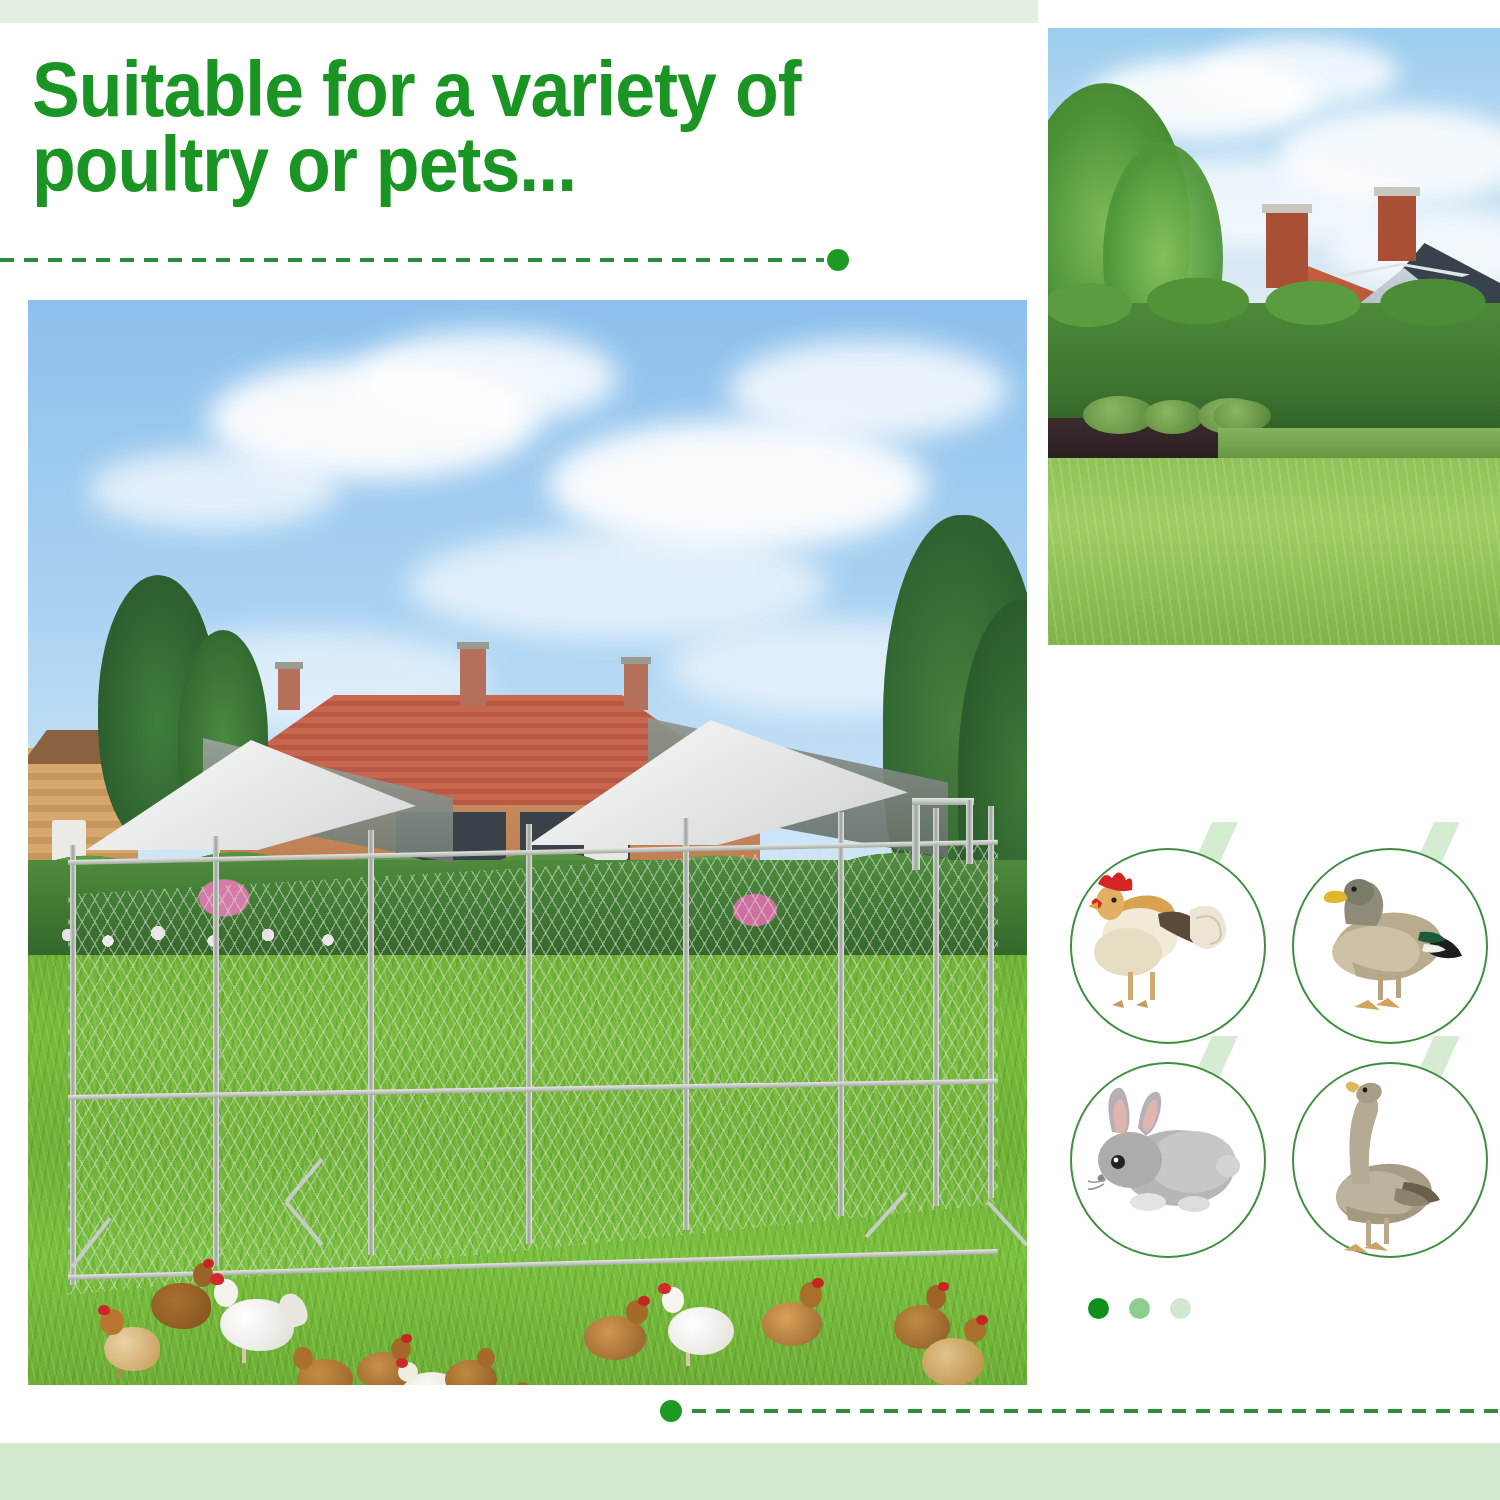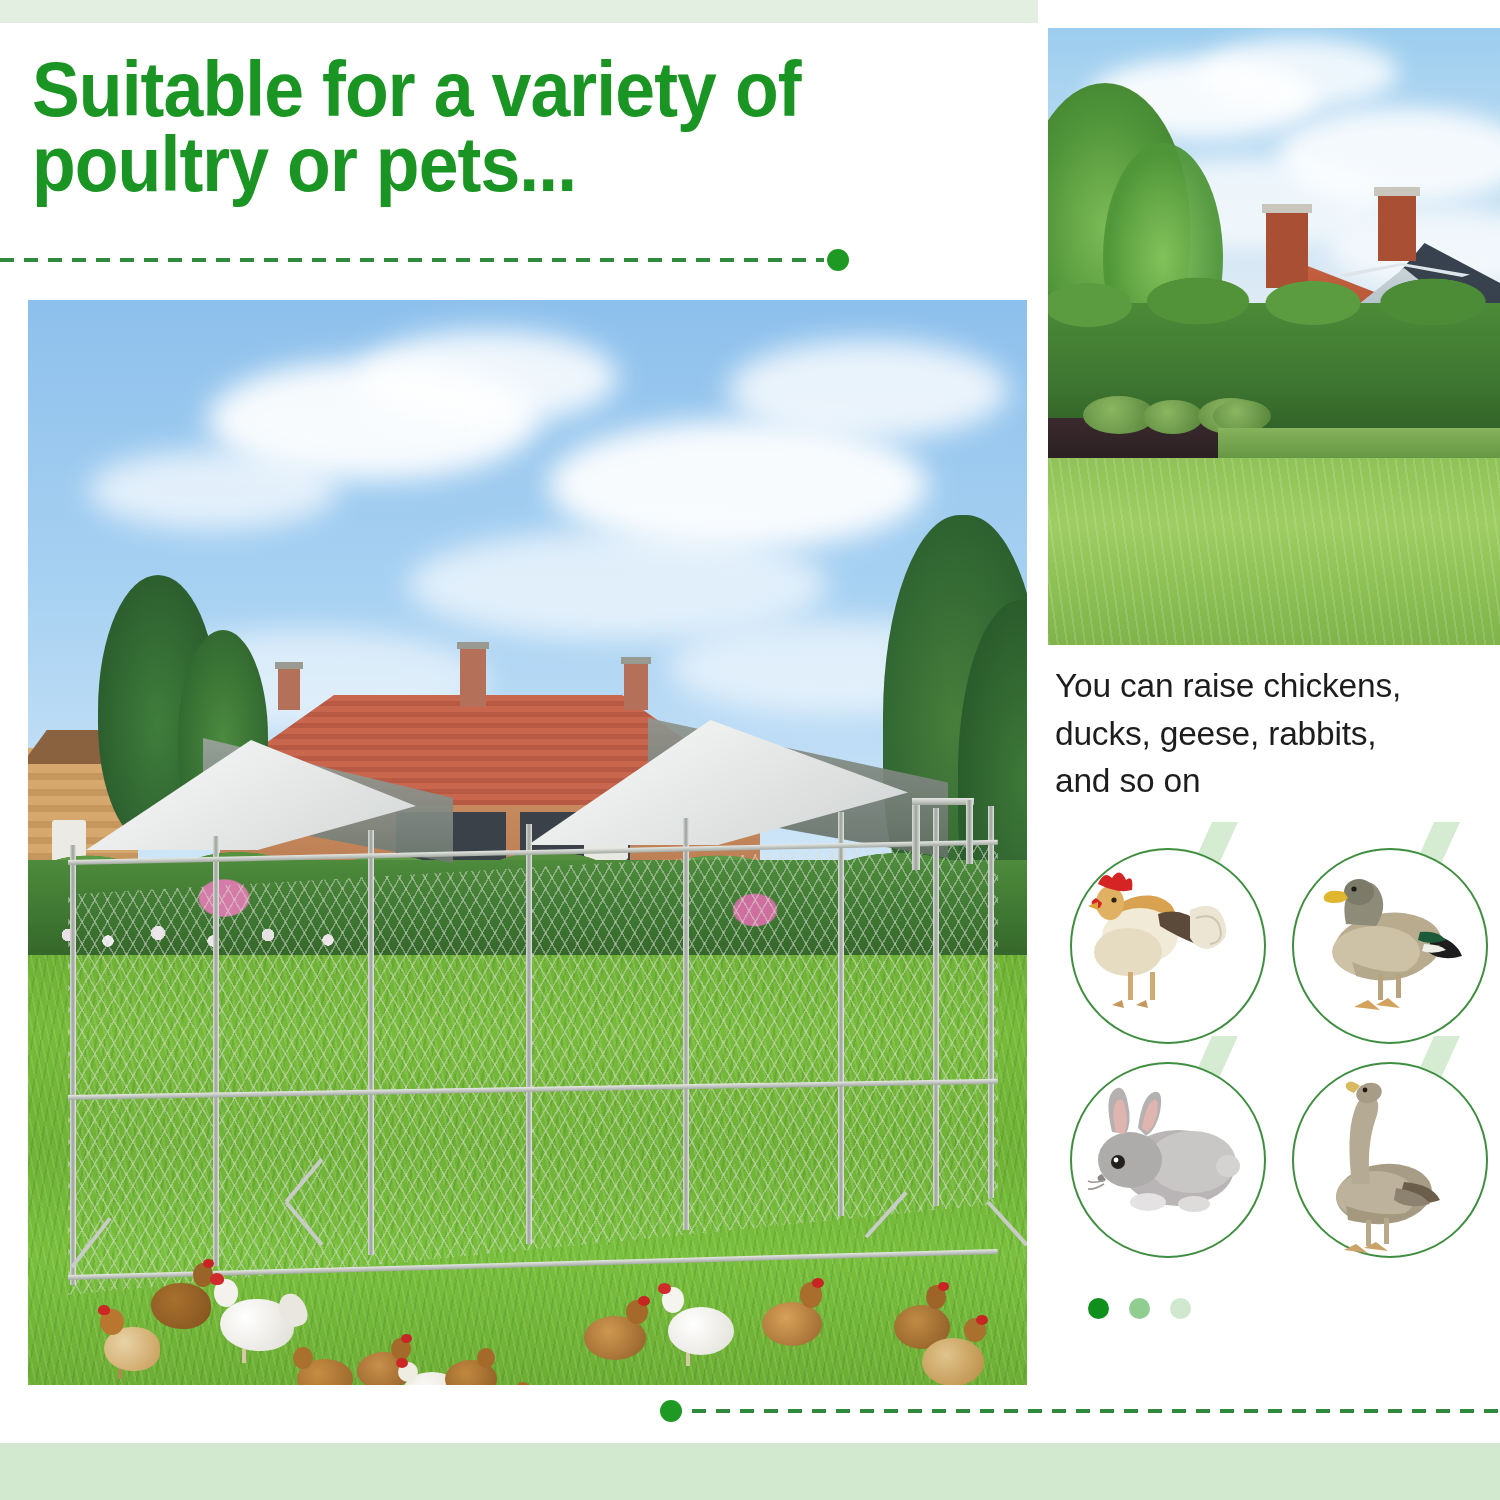--- a/index.html
+++ b/index.html
@@ -499,23 +499,20 @@
     <div class="tr-treerow"></div>
     <div class="tr-hedge-dark"></div>
     <div class="tr-bush tb1"></div>
     <div class="tr-bush tb2"></div>
     <div class="tr-bush tb3"></div>
     <div class="tr-bush tb4"></div>
     <div class="tr-hedge-light"></div>
     <div class="tr-lawn"></div>
   </div>
 
-  <div class="body-copy">You can raise chickens,
-ducks, geese, rabbits,
-and so on</div>
 
   <div class="icons-grid">
 
     <div class="icon-cell p1">
       <svg class="check-mark" viewBox="0 0 150 210">
         <path d="M16 62 L58 168 L138 -8 L112 -8 L56 118 L36 56 Z" fill="#d6ecd2"></path>
       </svg>
       <div class="icon-ring"></div>
       <svg class="animal" viewBox="0 0 196 196">
         <ellipse cx="72" cy="72" rx="34" ry="24" fill="#d8a250" transform="rotate(-12 72 72)"></ellipse>

